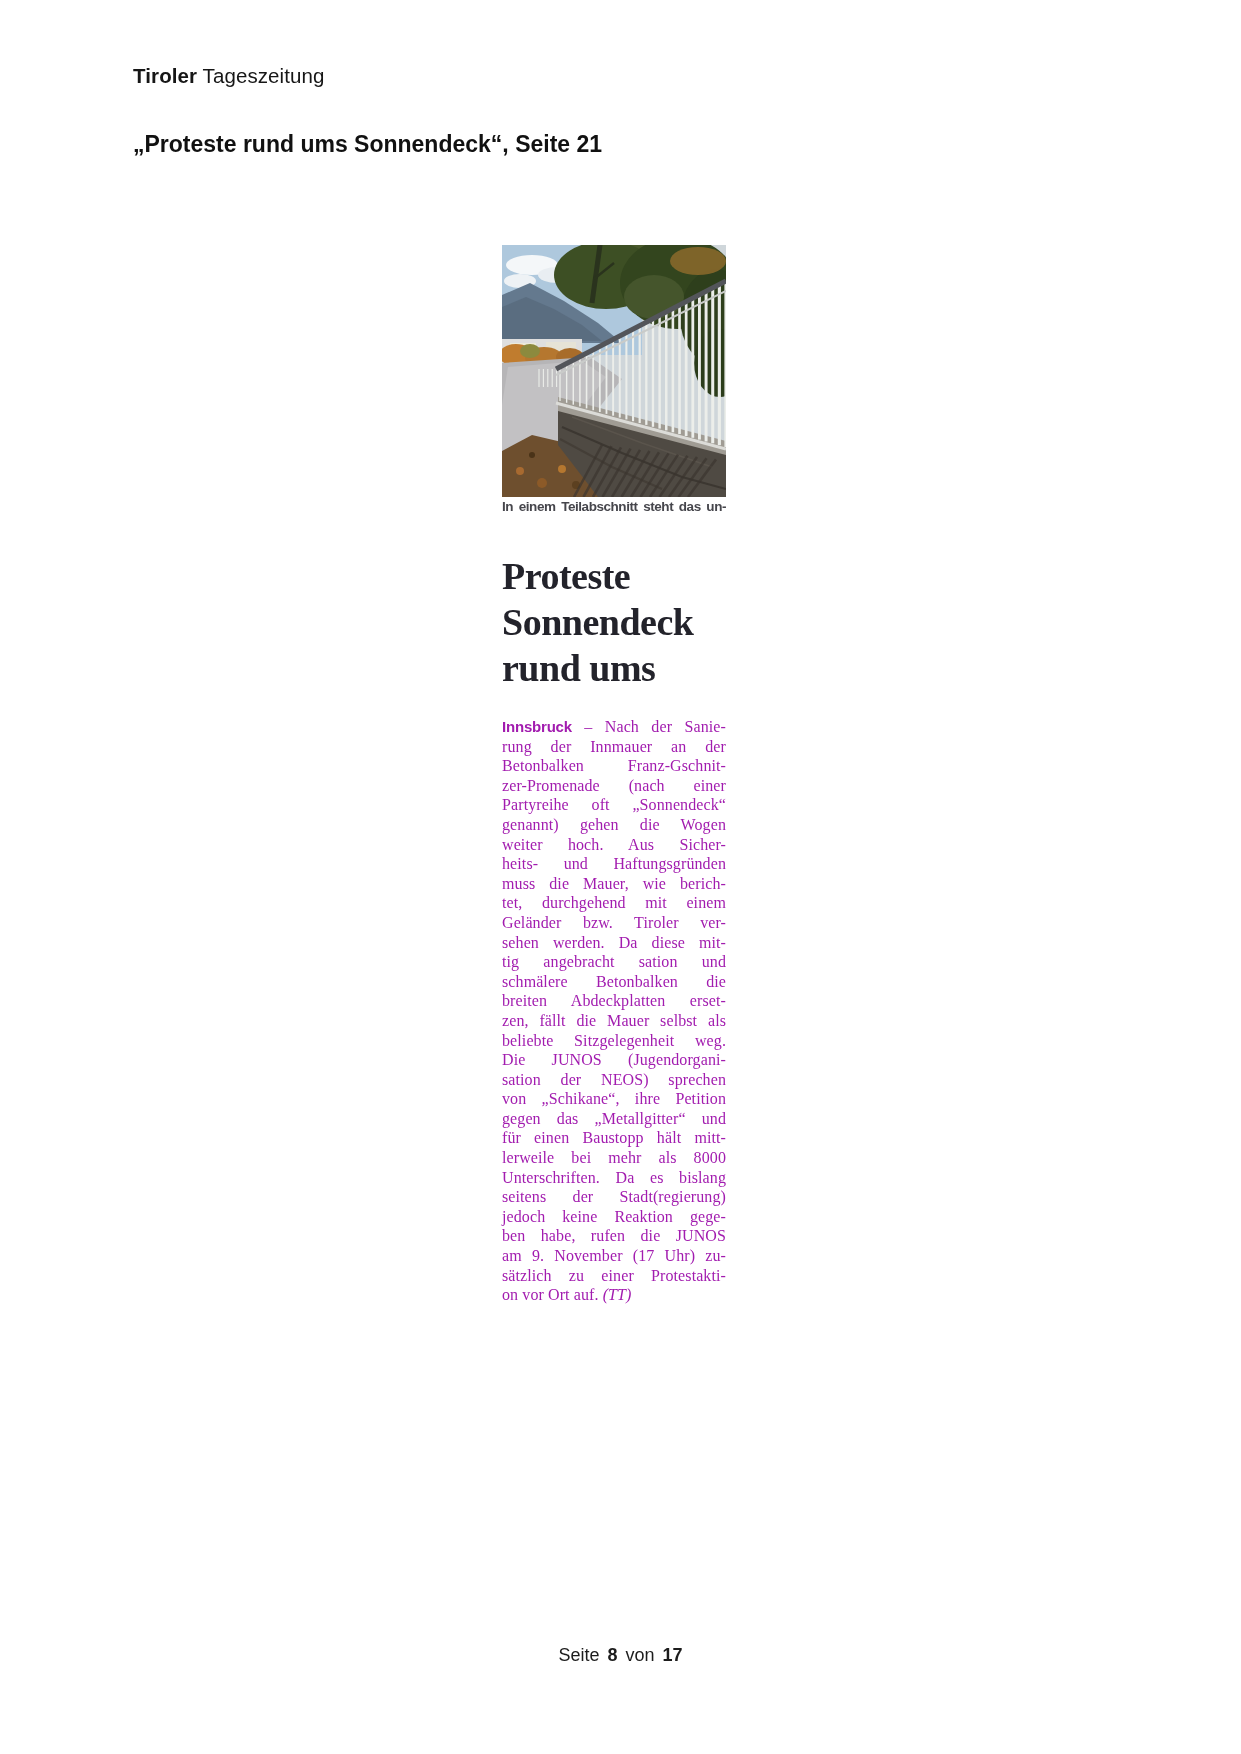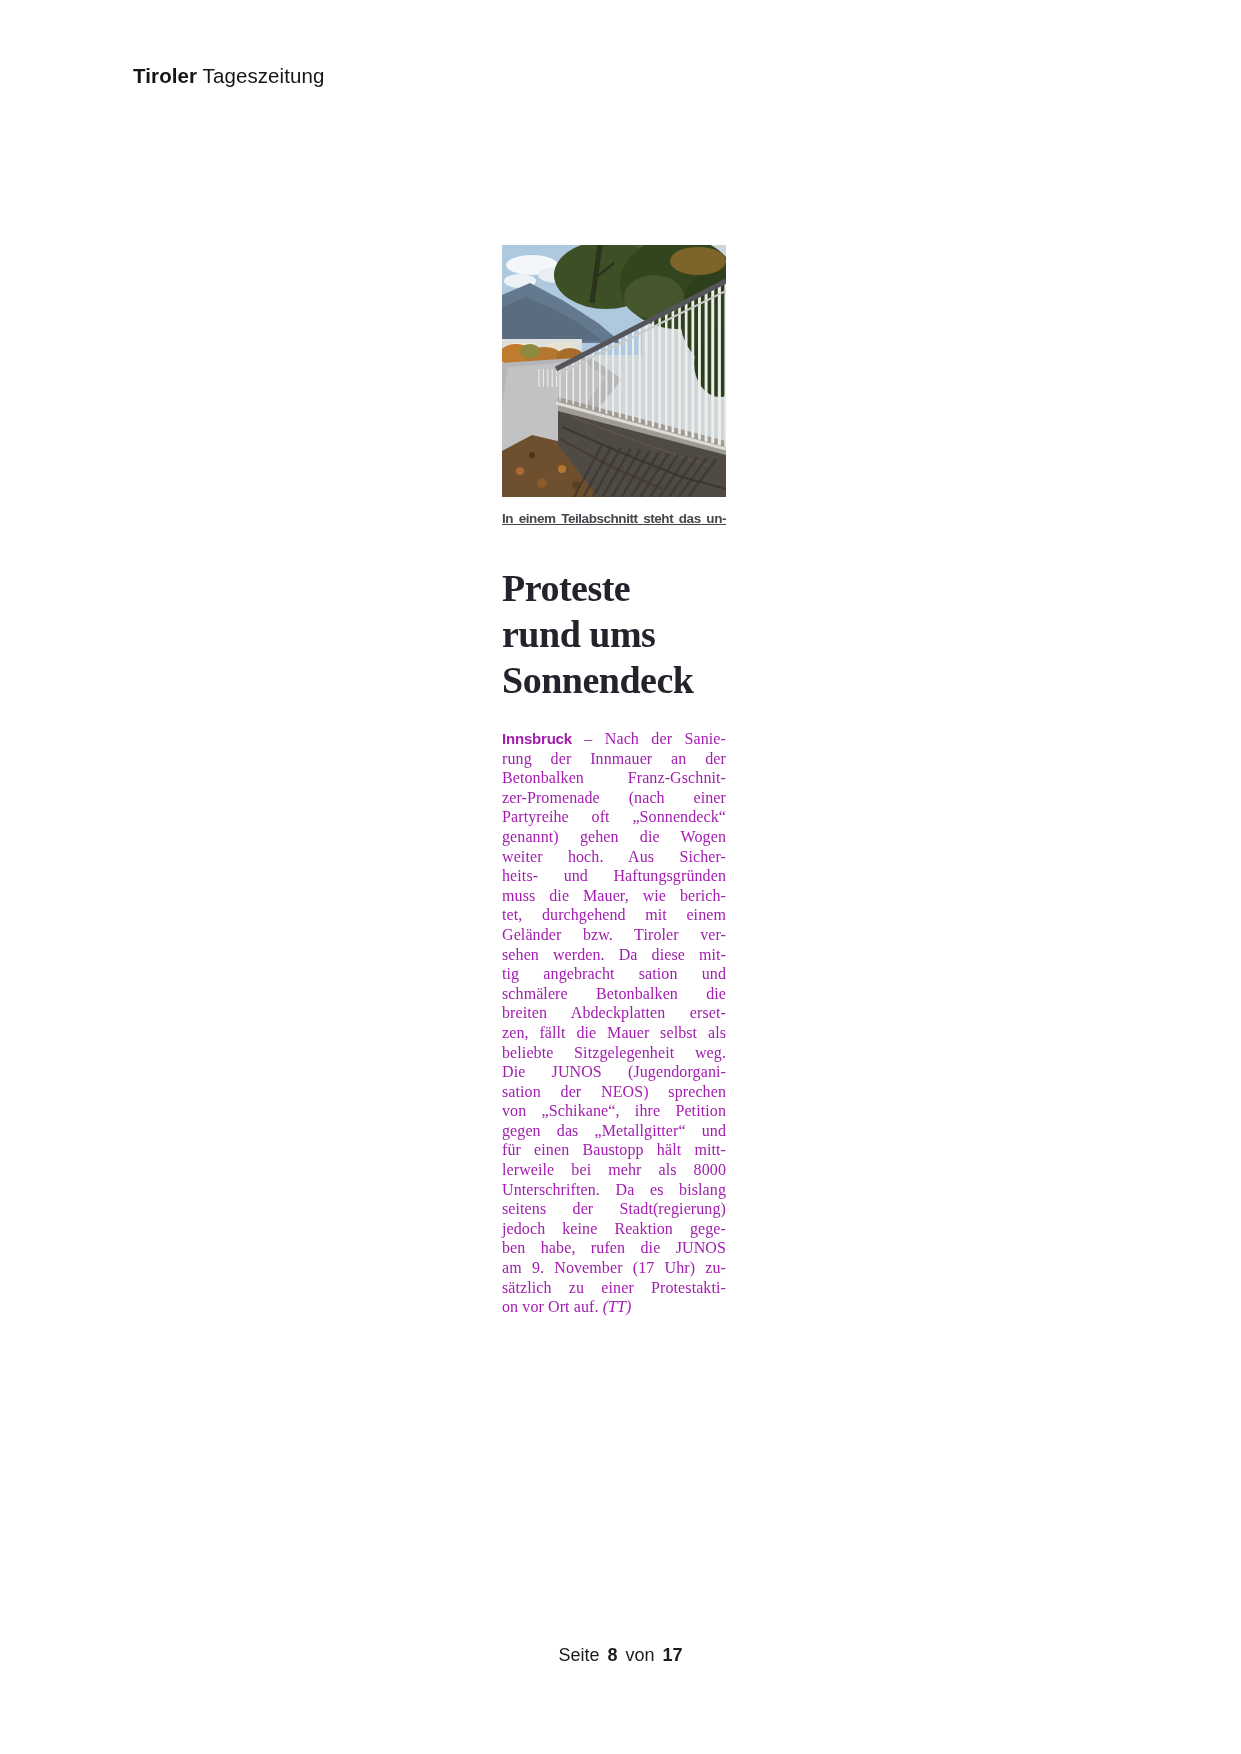--- a/index.html
+++ b/index.html
@@ -23,24 +23,24 @@
     font-size:23px;font-weight:700;color:#111;
   }
   
   .clipping{
     position:absolute;left:502px;top:245px;width:224px;
     font-family:"Liberation Serif",serif;
   }
   .photo-wrap{width:224px;height:252px;line-height:0;}
   .photo-wrap svg{width:224px;height:252px;display:block;}
   .caption{
-    margin-top:12px;
+    margin-top:0;
     font-family:"Liberation Sans",sans-serif;
     font-weight:700;color:#46464c;
-    font-size:13.5px;line-height:20px;letter-spacing:-0.45px;text-decoration:underline;
+    font-size:13.5px;line-height:20px;letter-spacing:-0.45px;
   }
   .caption .cap-line1{text-align:justify;text-align-last:justify;}
   .caption .credit{
     font-weight:400;font-size:9.5px;color:#95959b;
     letter-spacing:0;margin-left:14px;
   }
   .headline{
     margin-top:36px;
     font-family:"Liberation Serif",serif;
     font-weight:700;color:#23232b;
@@ -70,20 +70,21 @@
 </head>
 <body>
 
 <div class="page">
 
   <div class="masthead">
     <b>Tiroler</b>
     <span>Tageszeitung</span>
   </div>
 
+  <div class="headline-ref">„Proteste rund ums Sonnendeck“, Seite 21</div>
 
   <div class="clipping">
 
     <div class="photo-wrap">
       <svg viewBox="0 0 224 252" preserveAspectRatio="none">
 
         <rect x="0" y="0" width="224" height="252" fill="#cfd6da"></rect>
 
         <rect x="0" y="0" width="140" height="110" fill="#aec8dd"></rect>
         <ellipse cx="30" cy="20" rx="26" ry="10" fill="#f4f7f9"></ellipse>
@@ -185,22 +186,22 @@
         <line x1="54" y1="124" x2="224" y2="36" stroke="#53555a" stroke-width="5"></line>
       </svg>
     </div>
 
     <div class="caption">
       <div class="cap-line1">In einem Teilabschnitt steht das un-</div>
     </div>
 
     <div class="headline">
       <div>Proteste</div>
+      <div>Sonnendeck</div>
       <div>rund ums</div>
-      <div>Sonnendeck</div>
     </div>
 
     <div class="article-body">
         <div class="body-line"><b>Innsbruck</b> – Nach der Sanie-</div>
         <div class="body-line">rung der Innmauer an der</div>
         <div class="body-line">Betonbalken Franz-Gschnit-</div>
         <div class="body-line">zer-Promenade (nach einer</div>
         <div class="body-line">Partyreihe oft „Sonnendeck“</div>
         <div class="body-line">genannt) gehen die Wogen</div>
         <div class="body-line">weiter hoch. Aus Sicher-</div>

